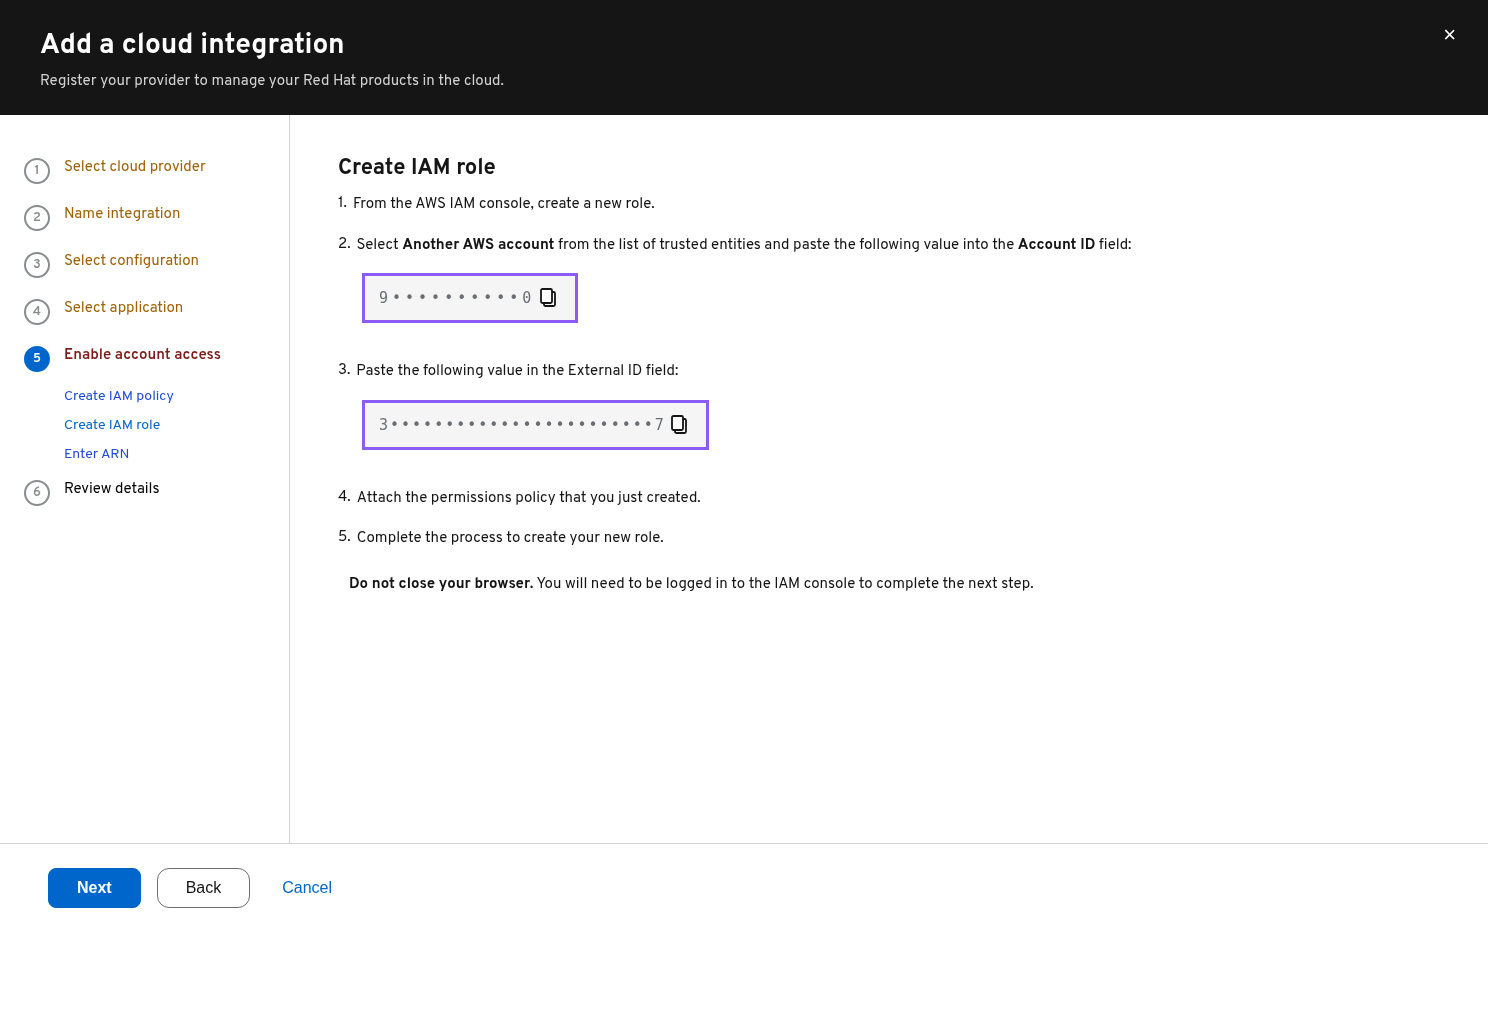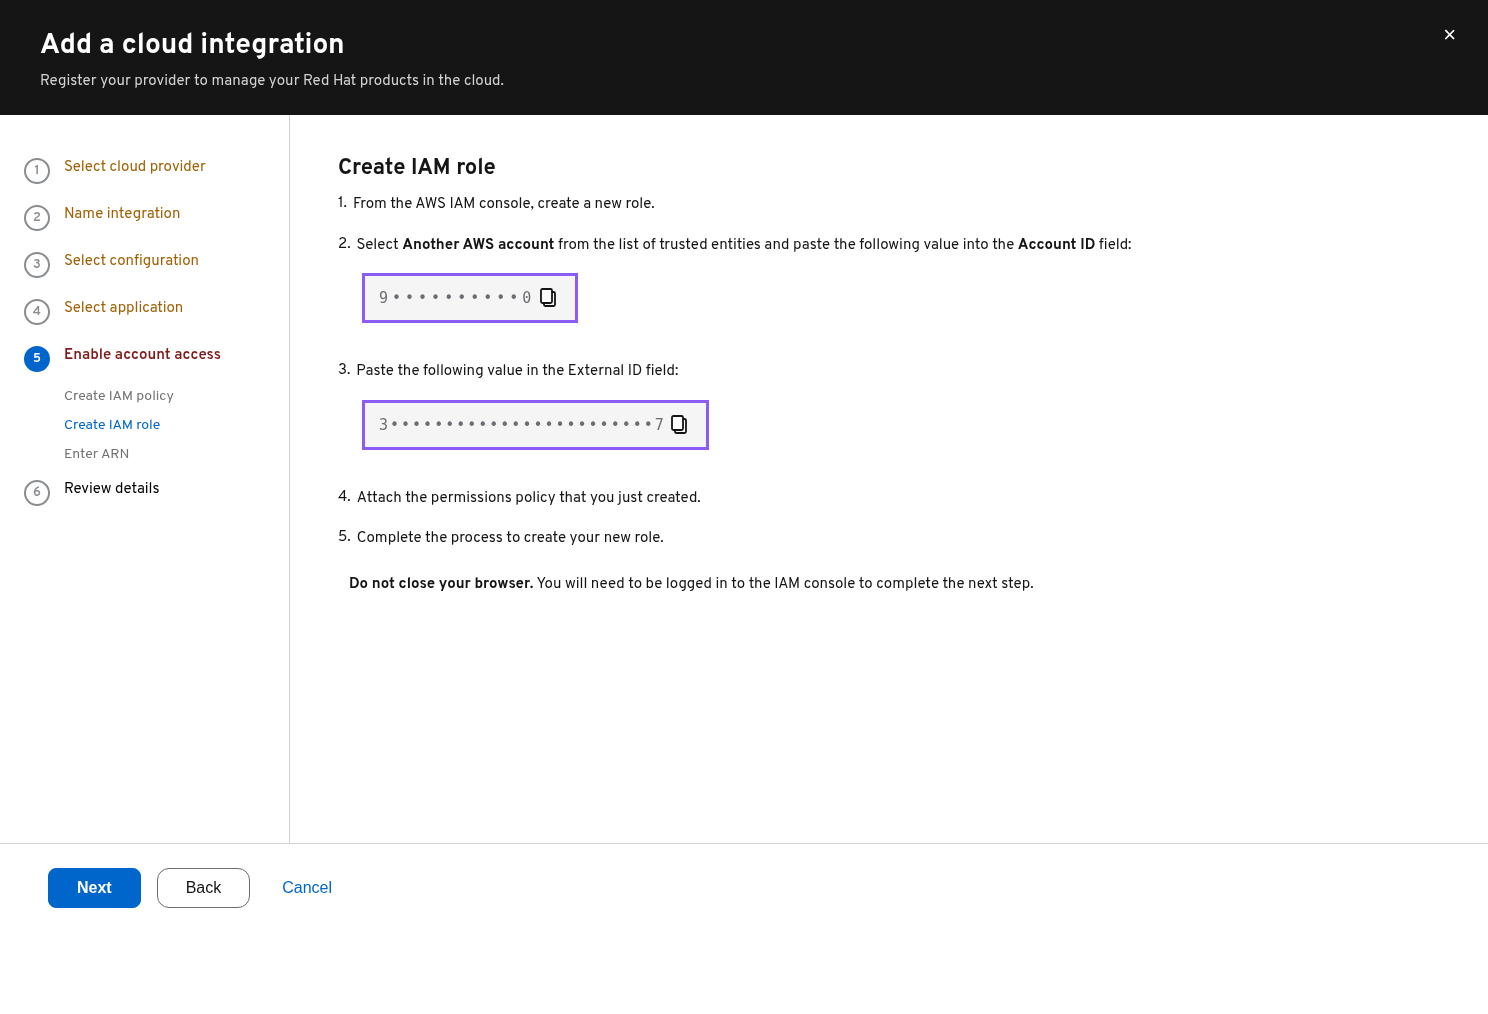--- a/index.html
+++ b/index.html
@@ -116,21 +116,21 @@
     .sub-steps {
       padding-left: 64px;
       display: flex;
       flex-direction: column;
       gap: 0;
     }
 
     .sub-step {
       font-size: 14px;
       padding: 6px 0;
-      color: #737373;
+      color: #1d4ed8;
     }
 
     .sub-step.active {
       color: #0066cc;
     }
 
     .main-content {
       flex: 1;
       padding: 40px 48px;
       overflow-y: auto;

